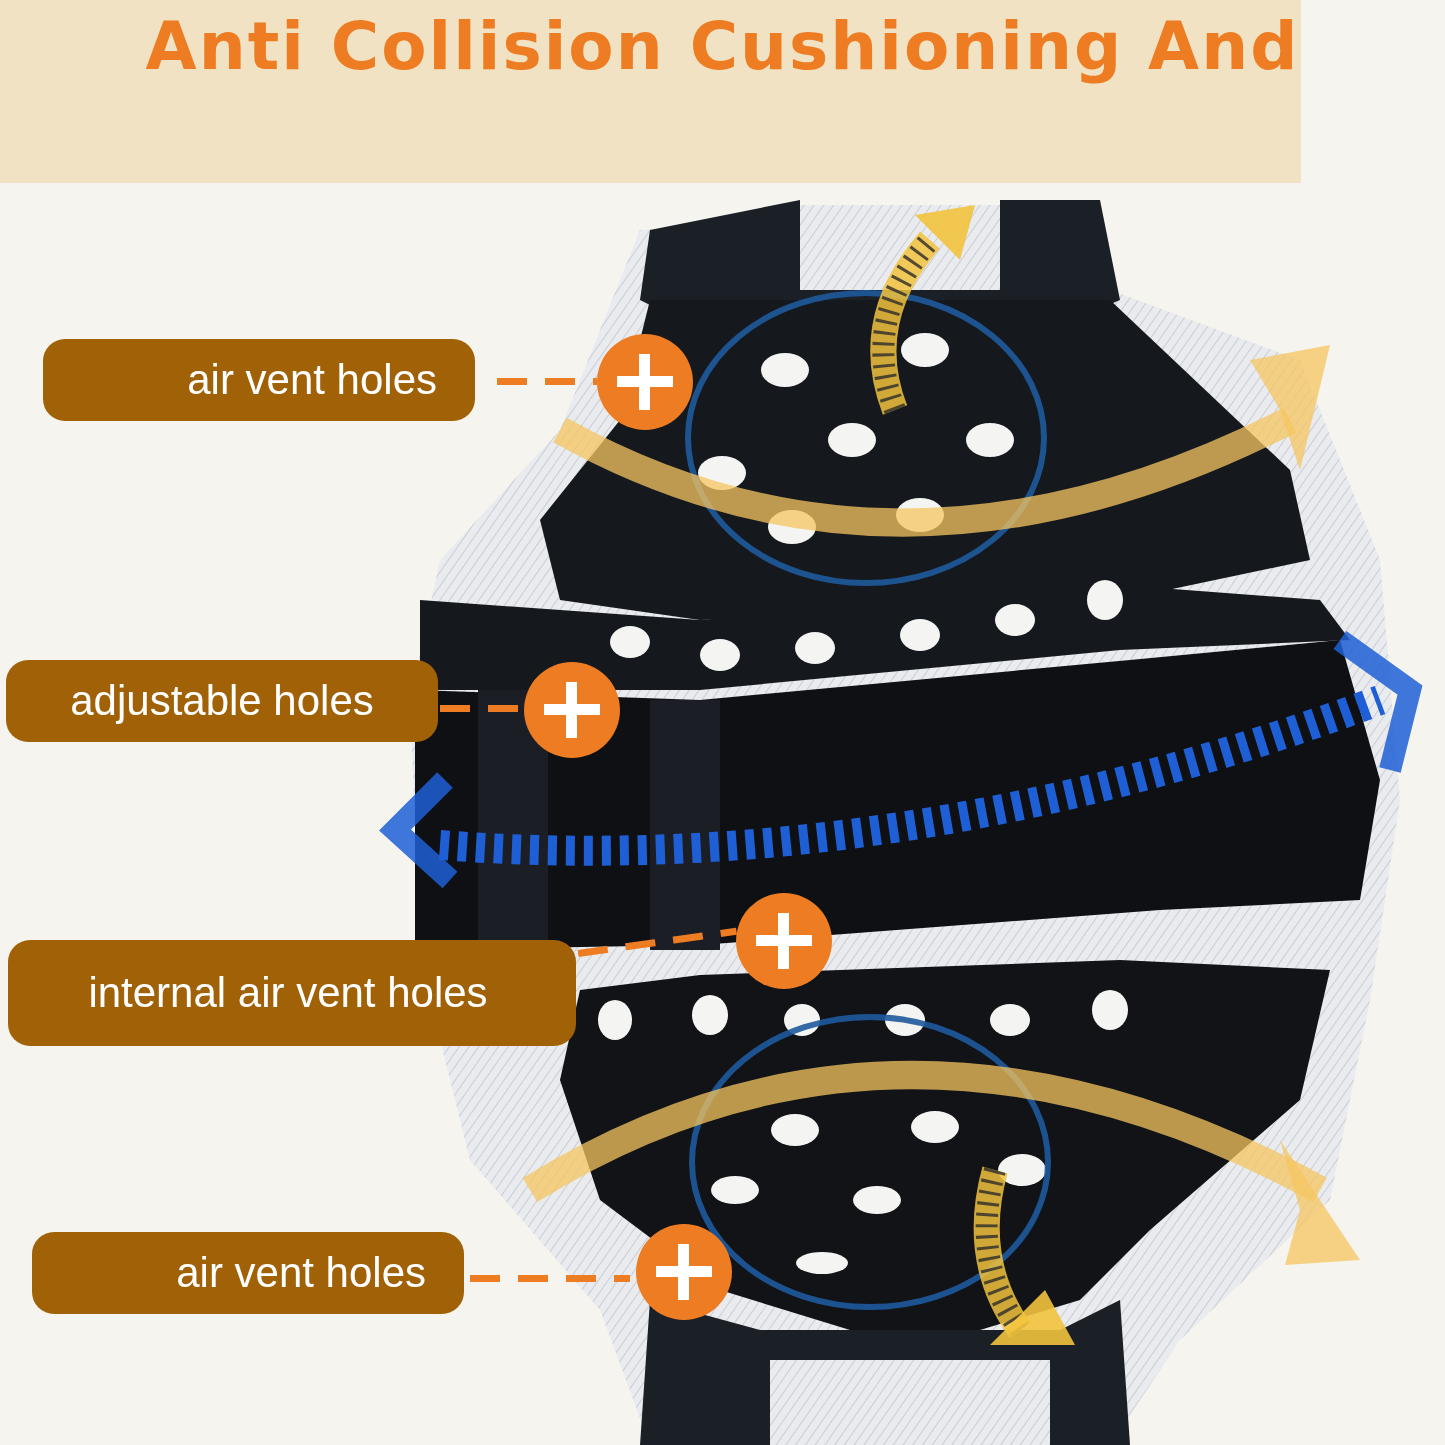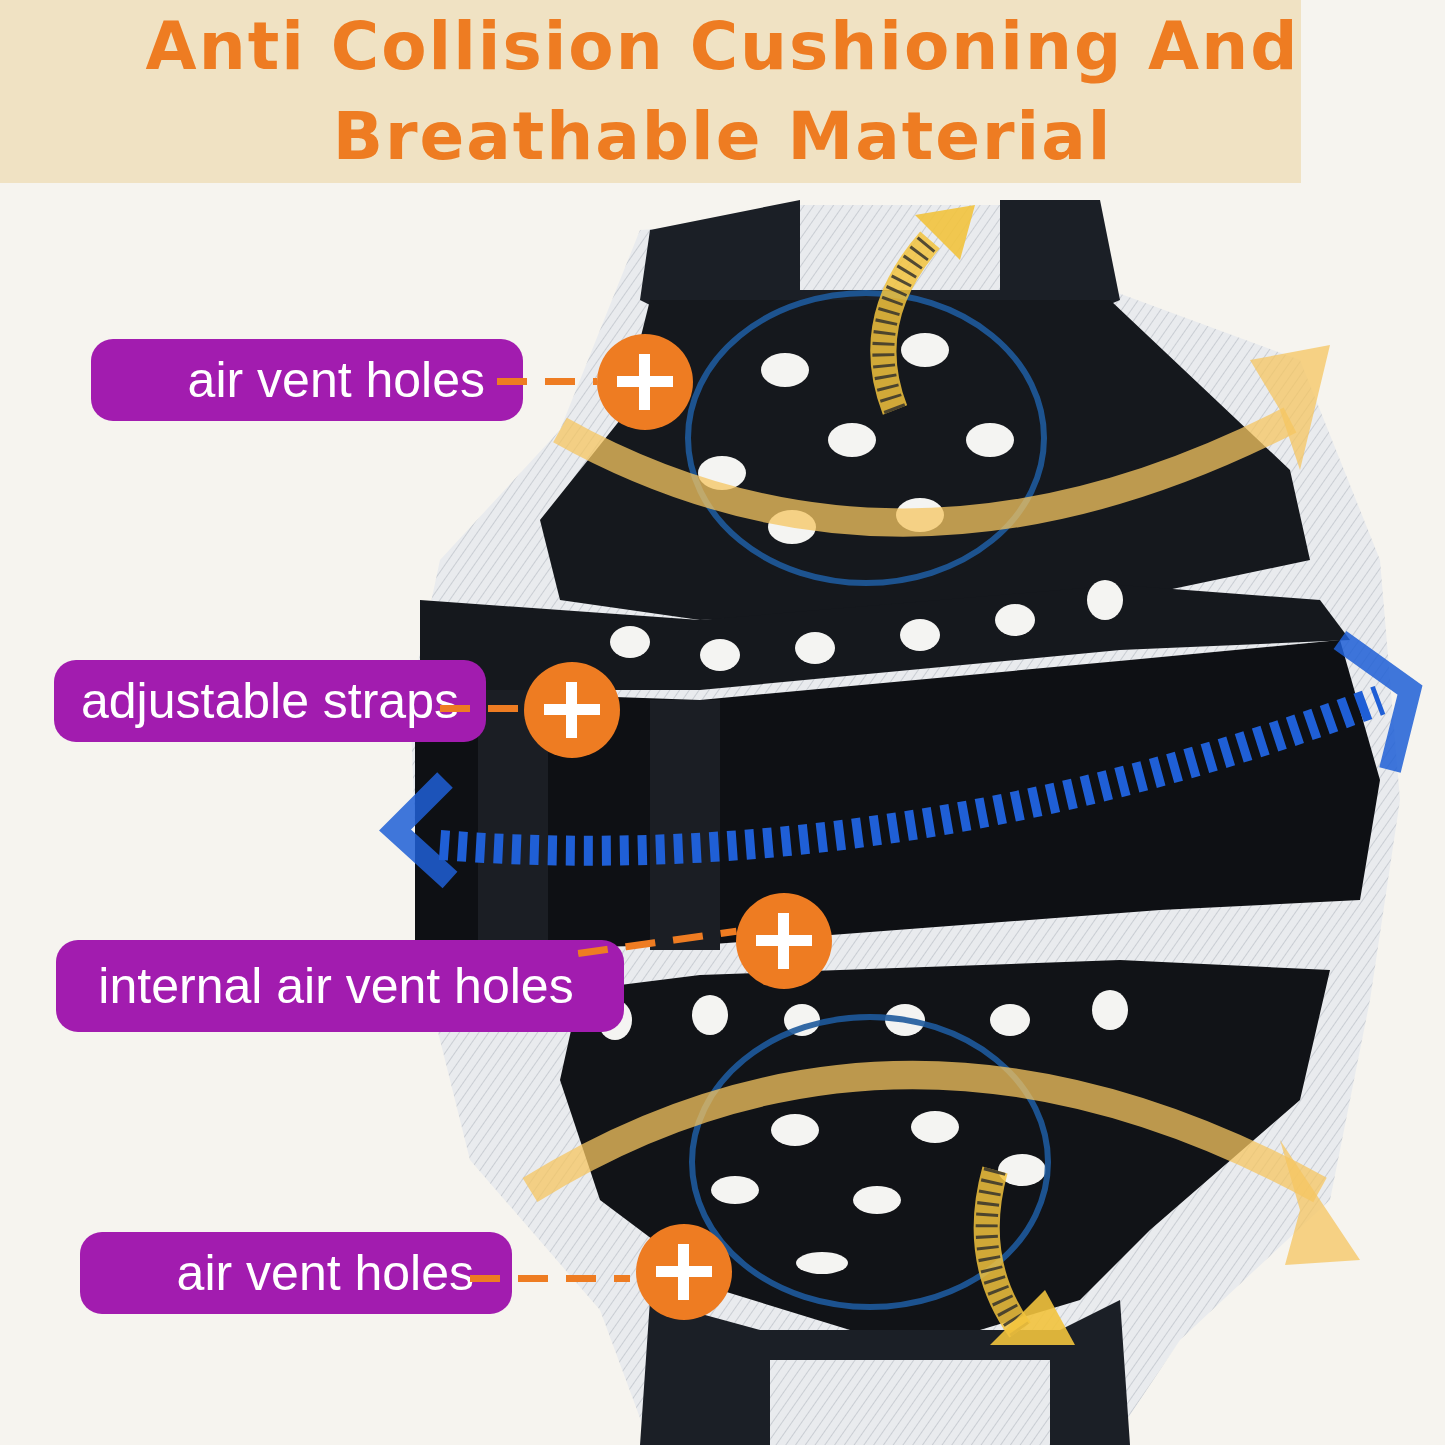--- a/index.html
+++ b/index.html
@@ -2,33 +2,32 @@
 <html><head>
 <meta charset="utf-8">
 <style>
   html, body { margin:0; padding:0; }
   body { width:1445px; height:1445px; background:#f6f4ef; position:relative; overflow:hidden; font-family:"DejaVu Sans", sans-serif; }
   .banner { position:absolute; left:0; top:0; width:1301px; height:183px; background:#f0e2c3; }
   .title { position:absolute; left:0; width:1445px; text-align:center; color:#ee7c22; font-family:"DejaVu Sans", sans-serif; font-weight:bold; font-size:66px; letter-spacing:2px; margin:0; }
   .title.l1 { top:8px; }
   .title.l2 { top:98px; }
   .product { position:absolute; left:0; top:183px; width:1445px; height:1262px; }
-  .label { position:absolute; background:#a21caf; color:#ffffff; border-radius:22px; font-family:"Liberation Sans", sans-serif; font-size:50px; display:flex; align-items:center; justify-content:flex-end; box-sizing:border-box; padding-right:38px;margin-left:48px; }
+  .label { position:absolute; background:#a16207; color:#ffffff; border-radius:22px; font-family:"Liberation Sans", sans-serif; font-size:42px; display:flex; align-items:center; justify-content:flex-end; box-sizing:border-box; padding-right:38px; }
   .plus { position:absolute; width:96px; height:96px; border-radius:50%; background:#ee7c22; }
   .plus::before, .plus::after { content:""; position:absolute; background:#ffffff; }
   .plus::before { left:20px; top:42px; width:56px; height:11px; }
   .plus::after { left:42px; top:20px; width:11px; height:56px; }
   .dash { position:absolute; height:7px; background-image:linear-gradient(to right, #ee7c22 0 30px, transparent 30px 48px); background-size:48px 7px; }
 </style>
 </head>
 <body>
 
 <div class="banner">
   <h1 class="title l1">Anti Collision Cushioning And</h1>
-  <h1 class="title l2">Breathable Material</h1>
 </div>
 
 <div class="product">
   <svg width="1445" height="1262" viewBox="0 183 1445 1262" xmlns="http://www.w3.org/2000/svg">
     <defs>
       <pattern id="herring" width="8" height="8" patternUnits="userSpaceOnUse" patternTransform="rotate(35)">
         <rect width="8" height="8" fill="#e9ebee"></rect>
         <line x1="0" y1="0" x2="0" y2="8" stroke="#c9cdd3" stroke-width="2"></line>
       </pattern>
     </defs>
@@ -115,26 +114,26 @@
   </svg>
 </div>
 
 <div class="label" style="left:43px; top:339px; width:432px; height:82px;">
   <span>air vent holes</span>
 </div>
 <div class="dash" style="left:497px; top:378px; width:100px;"></div>
 <div class="plus" style="left:597px; top:334px;"></div>
 
 <div class="label" style="left:6px; top:660px; width:432px; height:82px; padding-right:0; justify-content:center;">
-  <span>adjustable straps</span>
+  <span>adjustable holes</span>
 </div>
 <div class="dash" style="left:440px; top:705px; width:85px;"></div>
 <div class="plus" style="left:524px; top:662px;"></div>
 
-<div class="label" style="left:8px; top:940px; width:568px; height:92px; padding-right:8px; justify-content:center;">
+<div class="label" style="left:8px; top:940px; width:568px; height:106px; padding-right:8px; justify-content:center;">
   <span>internal air vent holes</span>
 </div>
 <div class="dash" style="left:578px; top:950px; width:160px; transform:rotate(-8deg); transform-origin:left center;"></div>
 <div class="plus" style="left:736px; top:893px;"></div>
 
 <div class="label" style="left:32px; top:1232px; width:432px; height:82px;">
   <span>air vent holes</span>
 </div>
 <div class="dash" style="left:470px; top:1275px; width:160px;"></div>
 <div class="plus" style="left:636px; top:1224px;"></div>

